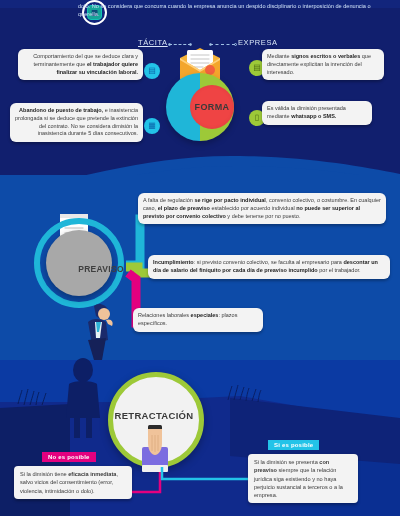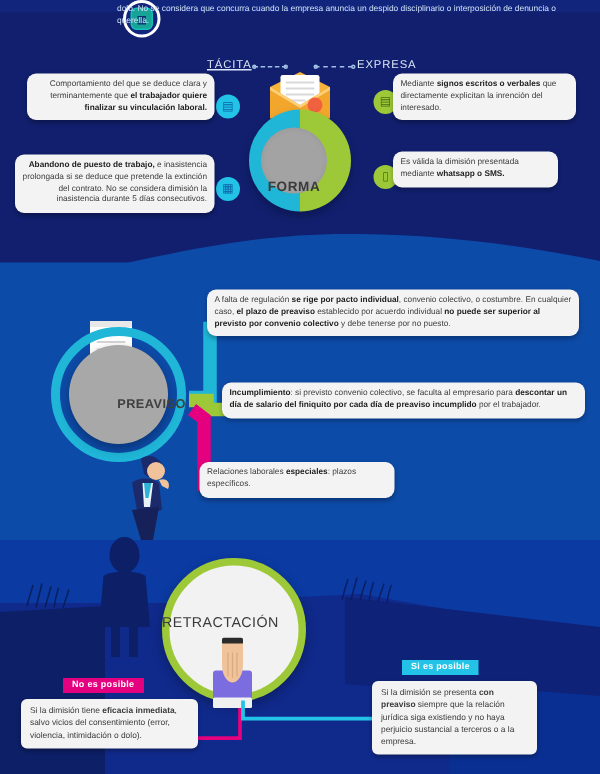--- a/index.html
+++ b/index.html
@@ -106,25 +106,25 @@
     width: 68px; height: 68px;
   }
   .forma-ring {
     position: absolute; inset: 0;
     border-radius: 50%;
     background: linear-gradient(to right, #1fb6d8 0%, #1fb6d8 50%, #9dc938 50%, #9dc938 100%);
     box-shadow: 0 3px 6px rgba(0,0,0,0.25);
   }
   .forma-inner {
     position: absolute;
-    left: 8px; top: 12px;
+    left: 24px; top: 12px;
     width: 44px; height: 44px;
     border-radius: 50%;
-    background: #a3a3a3;
-    display: flex; align-items: flex-end; justify-content: center;
+    background: #ef4444;
+    display: flex; align-items: center; justify-content: center;
     box-shadow: inset 0 0 4px rgba(0,0,0,0.07);
   }
   .forma-label {
     color: #3a3a3a;
     font-size: 9px;
     font-weight: bold;
     letter-spacing: 0.4px;
   }
   
   .envelope {
@@ -220,22 +220,22 @@
   .retract-ring {
     position: absolute; inset: 0;
     border-radius: 50%;
     border: 5px solid #9dc938;
     background: #f2f2f2;
     box-shadow: 0 3px 8px rgba(0,0,0,0.3);
   }
   .retract-label {
     position: absolute;
     left: 0; top: 38px; width: 92px;
-    text-align: left;
-    color: #3a3a3a; font-size: 9.5px; font-weight: normal;
+    text-align: center;
+    color: #3a3a3a; font-size: 9.5px; font-weight: bold;
     letter-spacing: 0.3px;
   }
   .hand-icon {
     position: absolute;
     left: 140px; top: 425px;
     width: 30px; height: 48px;
   }
 
   .tag {
     position: absolute;

